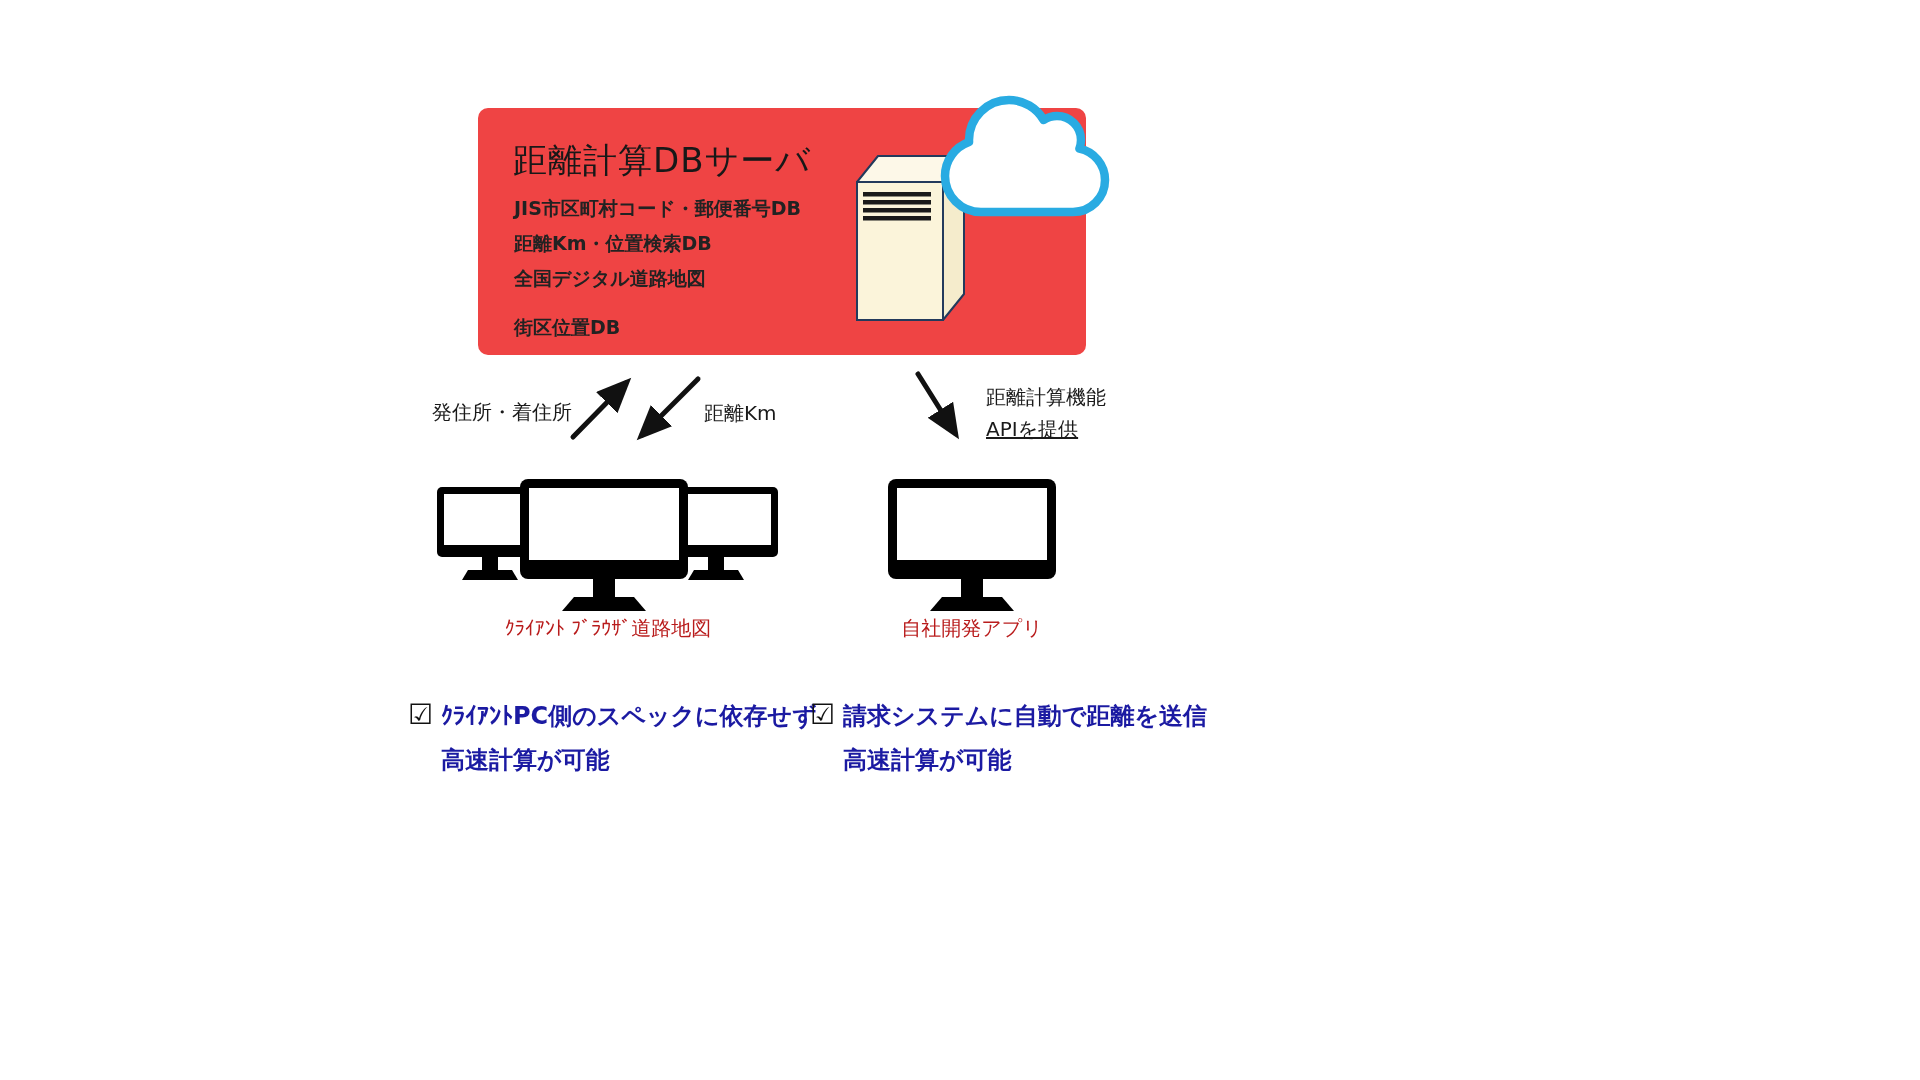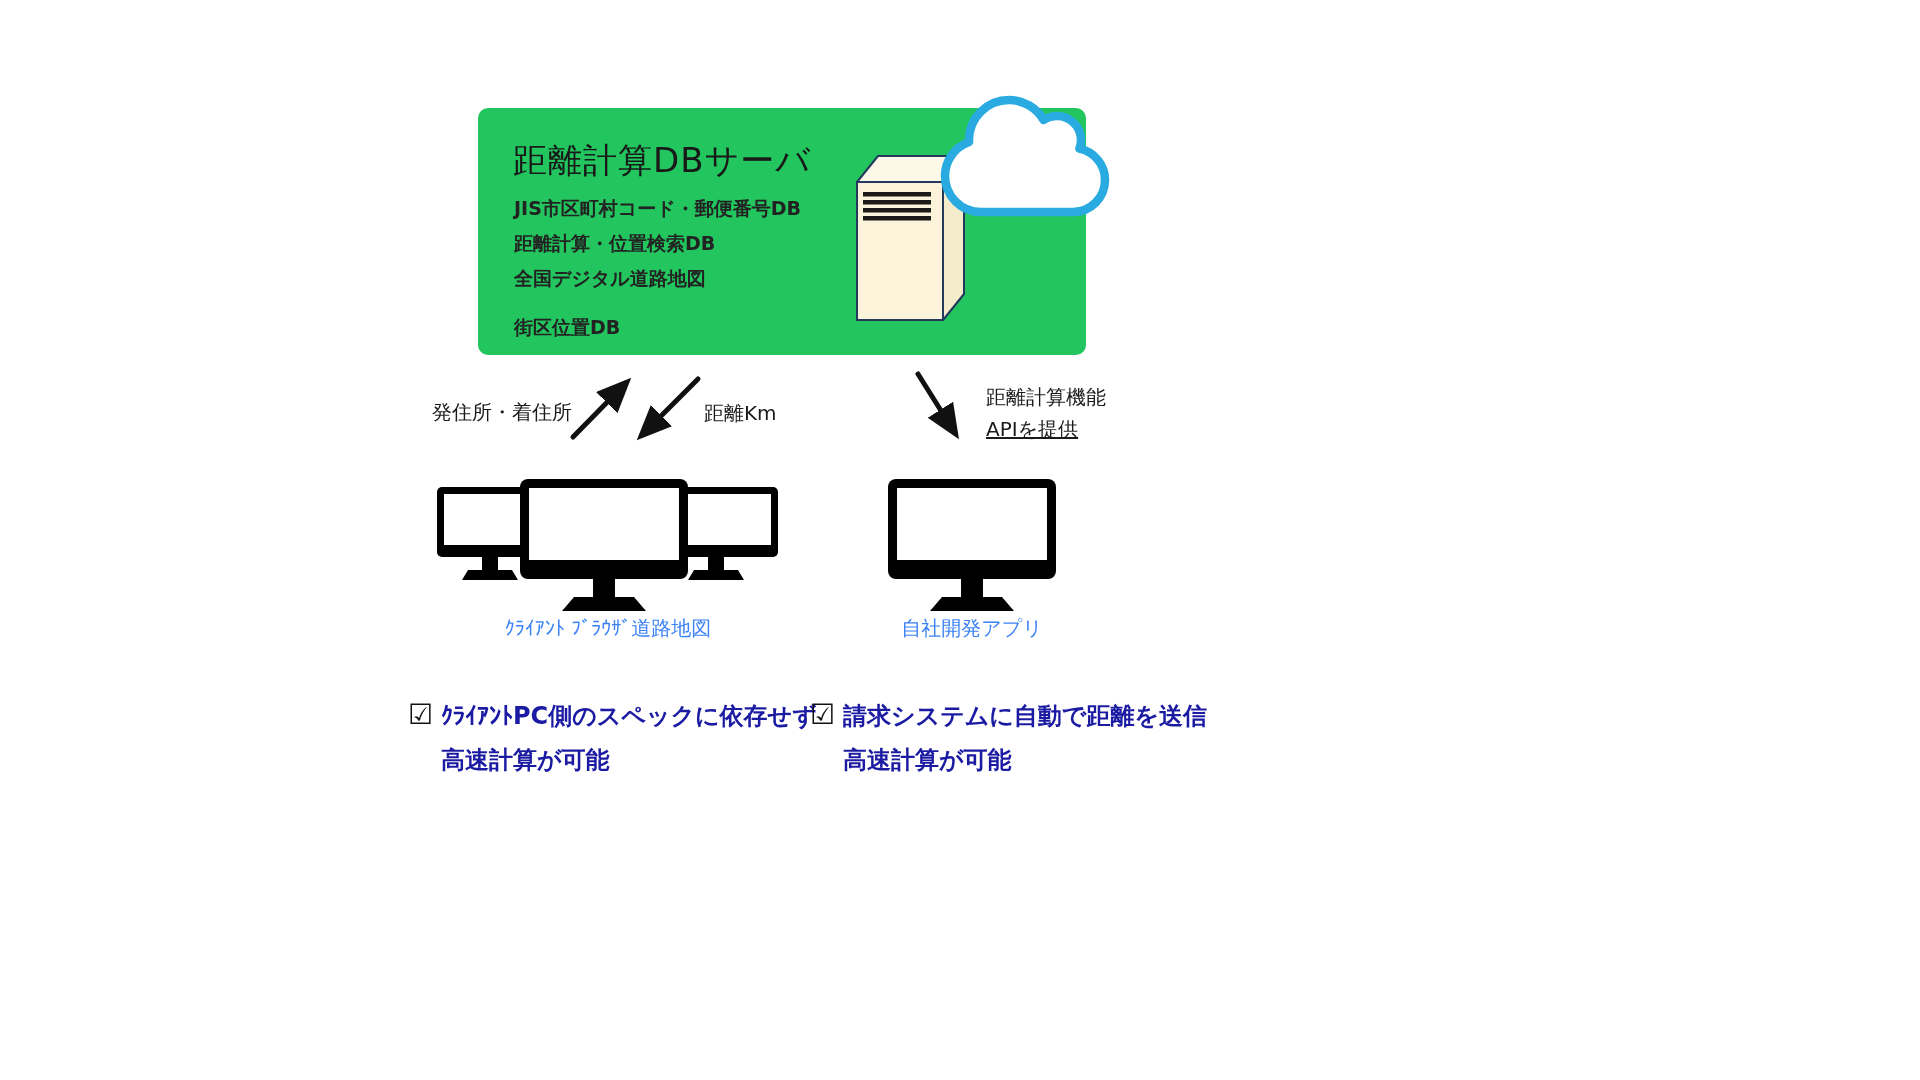--- a/index.html
+++ b/index.html
@@ -3,61 +3,61 @@
 <meta charset="utf-8">
 <style>
   html,body{margin:0;padding:0;background:#fff;}
   .stage{
     position:relative;width:1920px;height:1080px;overflow:hidden;background:#ffffff;
     font-family:"DejaVu Sans","Liberation Sans",sans-serif;color:#1c1c1c;
   }
   
   .server-box{
     position:absolute;left:478px;top:108px;width:608px;height:247px;
-    background:#22c55e;border-radius:10px;
+    background:#ef4444;border-radius:10px;
   }
   .server-title{
     position:absolute;left:35px;top:30px;font-size:34px;font-weight:500;
     color:#181818;letter-spacing:1px;white-space:nowrap;
   }
   .server-item{
     position:absolute;left:36px;font-size:19px;color:#222;white-space:nowrap;font-weight:bold;
   }
   .si0{top:88px}.si1{top:123px}.si2{top:158px}.si3{top:207px}
   
   .art{position:absolute;left:0;top:0;pointer-events:none;}
   
   .flow-label{position:absolute;font-size:20px;color:#1a1a1a;white-space:nowrap;}
   .lbl-request{left:432px;top:399px;}
   .lbl-response{left:704px;top:400px;}
   .lbl-api1{left:986px;top:384px;}
   .lbl-api2{left:986px;top:416px;text-decoration:underline;}
   
-  .monitor-label{position:absolute;font-size:20px;color:#3b82f6;text-align:center;white-space:nowrap;}
+  .monitor-label{position:absolute;font-size:20px;color:#b91c1c;text-align:center;white-space:nowrap;}
   .lbl-browser{left:468px;top:615px;width:280px;}
   .lbl-app{left:872px;top:615px;width:200px;}
   
   .check-item{position:absolute;color:#1b1aa2;font-weight:bold;}
   .check-item .box{
     position:absolute;left:0;top:-2px;color:#111;font-size:28px;font-weight:normal;
   }
   .check-item .l1{position:absolute;left:33px;top:0;font-size:24px;white-space:nowrap;}
   .check-item .l2{position:absolute;left:33px;top:44px;font-size:24px;white-space:nowrap;}
   .check1{left:408px;top:700px;width:400px;height:90px;}
   .check2{left:810px;top:700px;width:420px;height:90px;}
 </style>
 </head>
 <body>
 
 <div class="stage">
 
   <div class="server-box">
     <div class="server-title">距離計算DBサーバ</div>
     <div class="server-item si0">JIS市区町村コード・郵便番号DB</div>
-    <div class="server-item si1">距離計算・位置検索DB</div>
+    <div class="server-item si1">距離Km・位置検索DB</div>
     <div class="server-item si2">全国デジタル道路地図</div>
     <div class="server-item si3">街区位置DB</div>
   </div>
 
   <svg class="art" width="1920" height="1080" viewBox="0 0 1920 1080">
     <defs>
       <marker id="ah" markerWidth="9" markerHeight="8" refX="5.5" refY="3" orient="auto" markerUnits="strokeWidth">
         <path d="M0,0 L7,3 L0,6 z" fill="#111"></path>
       </marker>
     </defs>

